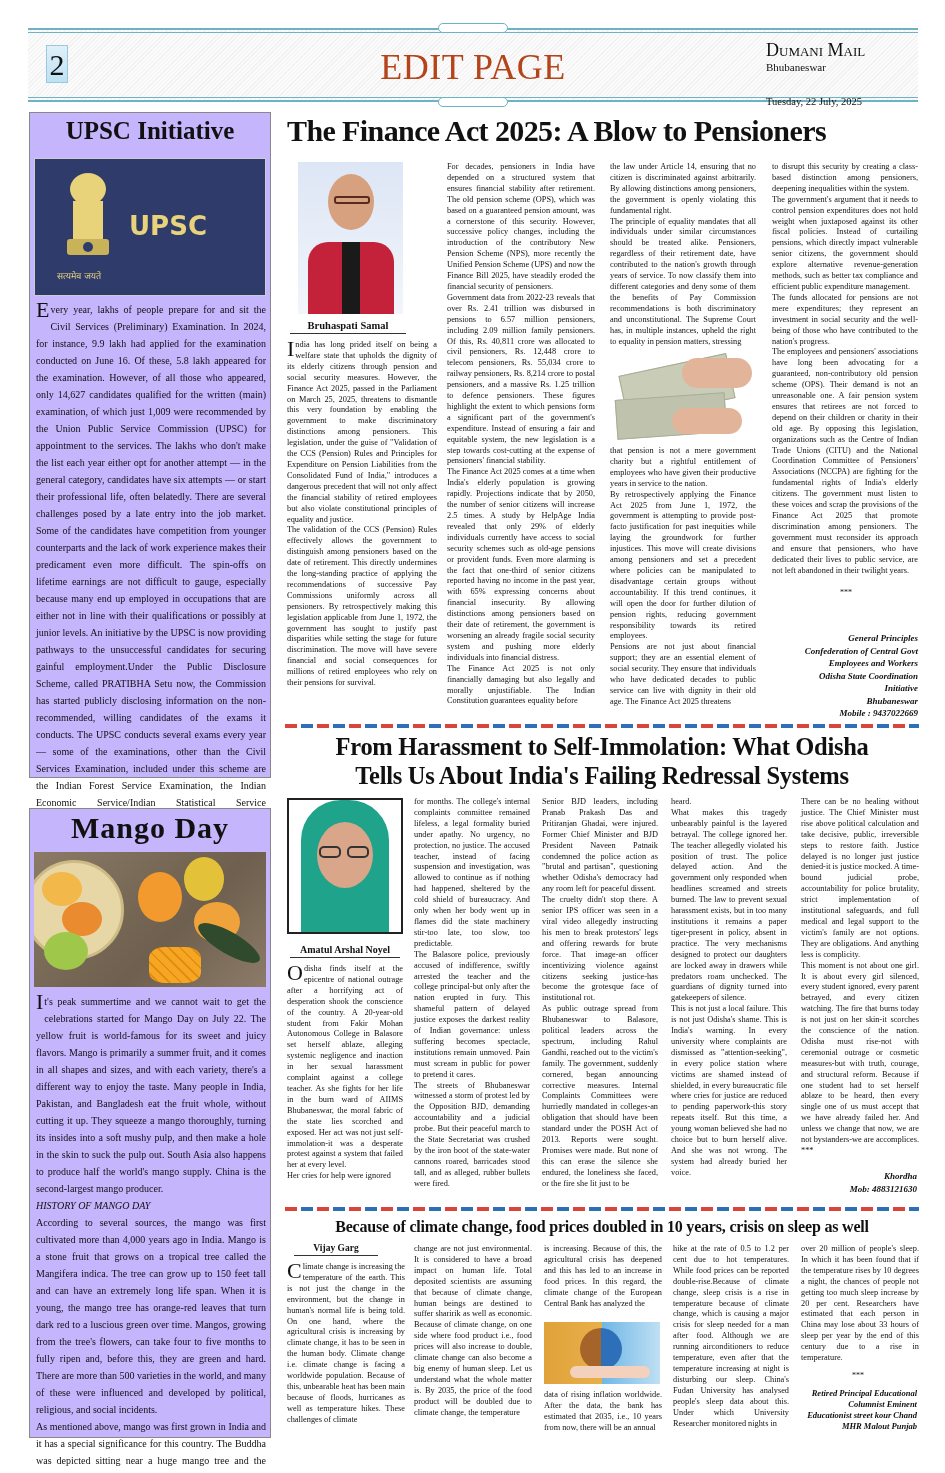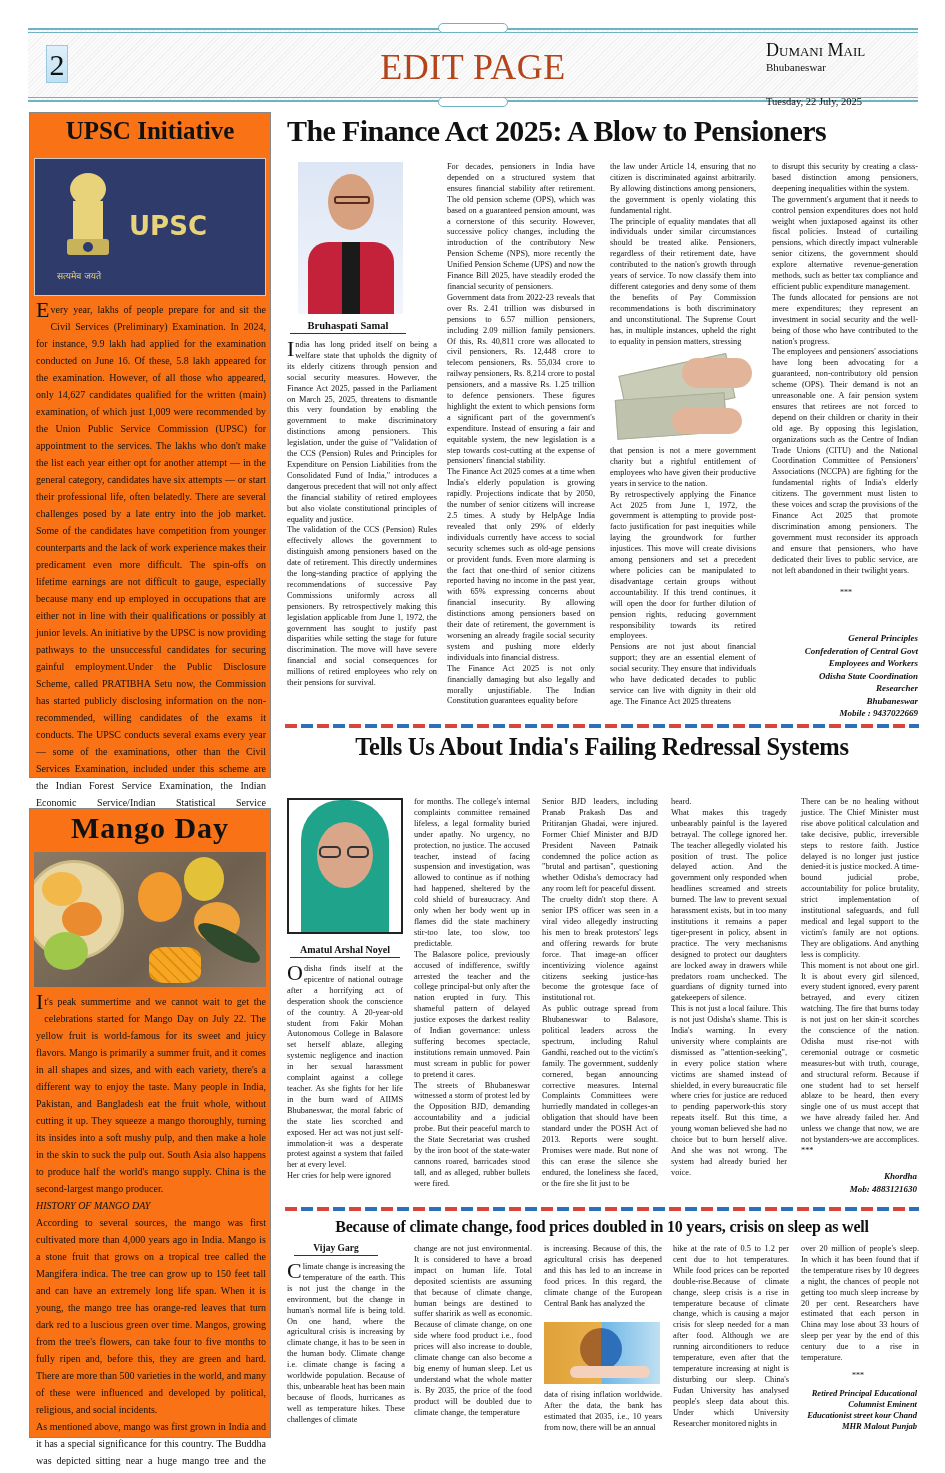--- a/index.html
+++ b/index.html
@@ -8,21 +8,21 @@
 .masthead{left:28px;top:28px;width:890px;height:74px;border-top:2px solid #6fb3c2;border-bottom:2px solid #6fb3c2;background:repeating-linear-gradient(135deg,#fbfbfb 0,#fbfbfb 2px,#f1f1f1 2px,#f1f1f1 3px)}
 .masthead:before,.masthead:after{content:"";position:absolute;left:0;right:0;height:1px;background:#6fb3c2}
 .masthead:before{top:2px}.masthead:after{bottom:2px}
 .orn{position:absolute;left:50%;transform:translateX(-50%);width:70px;height:10px;border:1px solid #6fb3c2;border-radius:6px;background:#fff}
 .orn.top{top:-7px}.orn.bot{bottom:-7px}
 .pagenum{left:18px;top:15px;width:22px;height:38px;background:linear-gradient(#dff0fa,#bfe1f3);border:1px solid #9cc8dd;font-size:30px;text-align:center;line-height:38px}
 .edit{left:0;right:0;top:16px;text-align:center;font-size:36px;color:#b5441a;letter-spacing:0.5px}
 .brand{left:738px;top:10px;font-size:18px;font-variant:small-caps;color:#111}
 .city{left:738px;top:31px;font-size:11px}
 .date{left:738px;top:66px;font-size:10.5px}
-.box{border:1.5px solid #888;background:#f97316}
+.box{border:1.5px solid #888;background:#c4b5fd}
 .body{font-size:10px;line-height:17px;text-align:justify}
 .body p{margin:0}
 .dropcap:first-letter{font-size:22px;float:left;line-height:18px;margin-right:1px}
 .col{position:absolute;font-size:8.3px;line-height:10.9px;text-align:justify}
 .byline{font-size:10.5px;font-weight:bold;text-align:center;border-bottom:1px solid #333;padding-bottom:2px}
 .sign{font-size:9px;font-style:italic;font-weight:bold;text-align:right;line-height:12.5px}
 .dash{height:4px;background:repeating-linear-gradient(90deg,#d9453a 0,#d9453a 12px,transparent 12px,transparent 16px,#2f6fb5 16px,#2f6fb5 28px,transparent 28px,transparent 32px)}
 .img{overflow:hidden}
 </style>
 </head>
@@ -109,28 +109,29 @@
 <div class="col" style="left:772px;top:162px;width:146px;white-space:pre-line;">to disrupt this security by creating a class-based distinction among pensioners, deepening inequalities within the system.
 The government's argument that it needs to control pension expenditures does not hold weight when juxtaposed against its other fiscal policies. Instead of curtailing pensions, which directly impact vulnerable senior citizens, the government should explore alternative revenue-generation methods, such as better tax compliance and efficient public expenditure management.
 The funds allocated for pensions are not mere expenditures; they represent an investment in social security and the well-being of those who have contributed to the nation's progress.
 The employees and pensioners' associations have long been advocating for a guaranteed, non-contributory old pension scheme (OPS). Their demand is not an unreasonable one. A fair pension system ensures that retirees are not forced to depend on their children or charity in their old age. By opposing this legislation, organizations such as the Centre of Indian Trade Unions (CITU) and the National Coordination Committee of Pensioners' Associations (NCCPA) are fighting for the fundamental rights of India's elderly citizens. The government must listen to these voices and scrap the provisions of the Finance Act 2025 that promote discrimination among pensioners. The government must reconsider its approach and ensure that pensioners, who have dedicated their lives to public service, are not left abandoned in their twilight years.</div>
 <div class="abs" style="left:840px;top:588px;font-size:8px;">***</div>
 <div class="abs sign" style="left:772px;top:632px;width:146px;">
   <div>General Principles</div>
   <div>Confederation of Central Govt</div>
   <div>Employees and Workers</div>
   <div>Odisha State Coordination</div>
-  <div>Researcher</div>
+  <div>Initiative</div>
   <div>Bhubaneswar</div>
   <div>Mobile : 9437022669</div>
 </div>
 
 <div class="abs dash" style="left:285px;top:724px;width:634px;"></div>
 
 <div class="abs" style="left:285px;top:732px;width:634px;text-align:center;font-size:24.5px;font-weight:bold;line-height:29px;letter-spacing:-0.3px;">
+  <div>From Harassment to Self-Immolation: What Odisha</div>
   <div>Tells Us About India's Failing Redressal Systems</div>
 </div>
 <div class="abs img" style="left:287px;top:798px;width:116px;height:136px;border:2px solid #222;background:#fff;">
   <div class="abs" style="left:12px;top:0;width:88px;height:132px;border-radius:40px 40px 0 0;background:#1fa38b;"></div>
   <div class="abs" style="left:28px;top:22px;width:56px;height:66px;border-radius:50%;background:#d9a68a;"></div>
   <div class="abs" style="left:30px;top:46px;width:22px;height:12px;border:2px solid #333;border-radius:5px;"></div>
   <div class="abs" style="left:58px;top:46px;width:22px;height:12px;border:2px solid #333;border-radius:5px;"></div>
 </div>
 <div class="abs byline" style="left:290px;top:944px;width:110px;font-size:10px;">Amatul Arshal Noyel</div>
 <div class="col dropcap" style="left:287px;top:964px;width:116px;white-space:pre-line;">Odisha finds itself at the epicentre of national outrage after a horrifying act of desperation shook the conscience of the country. A 20-year-old student from Fakir Mohan Autonomous College in Balasore set herself ablaze, alleging systemic negligence and inaction in her sexual harassment complaint against a college teacher. As she fights for her life in the burn ward of AIIMS Bhubaneswar, the moral fabric of the state lies scorched and exposed. Her act was not just self-immolation-it was a desperate protest against a system that failed her at every level.

